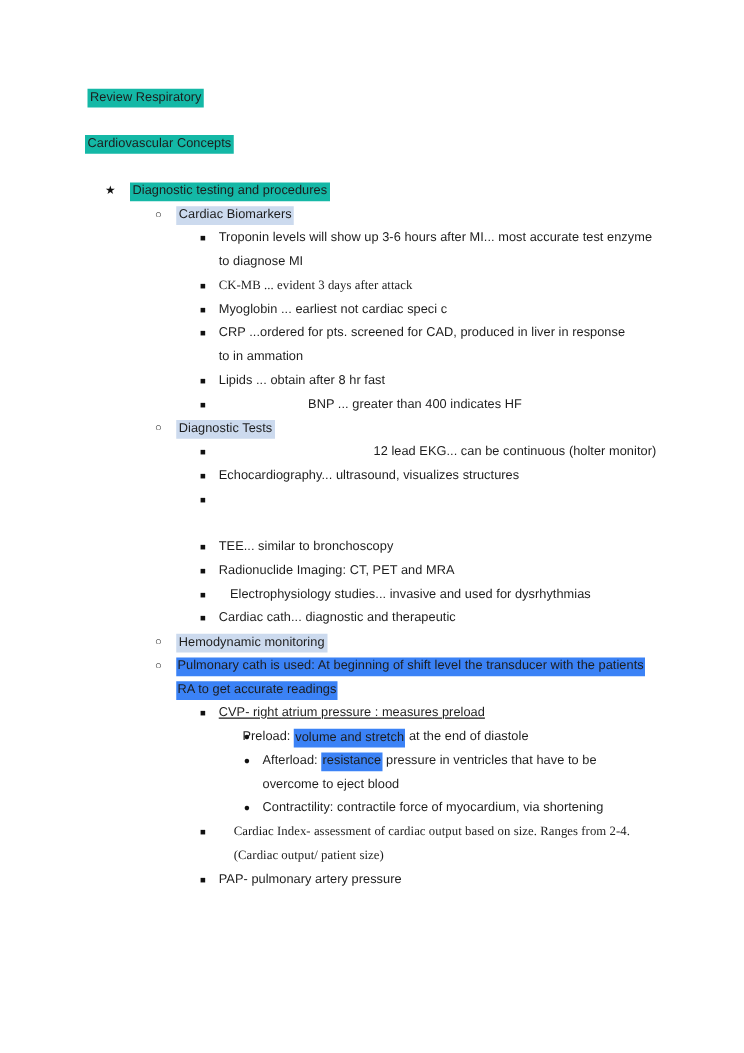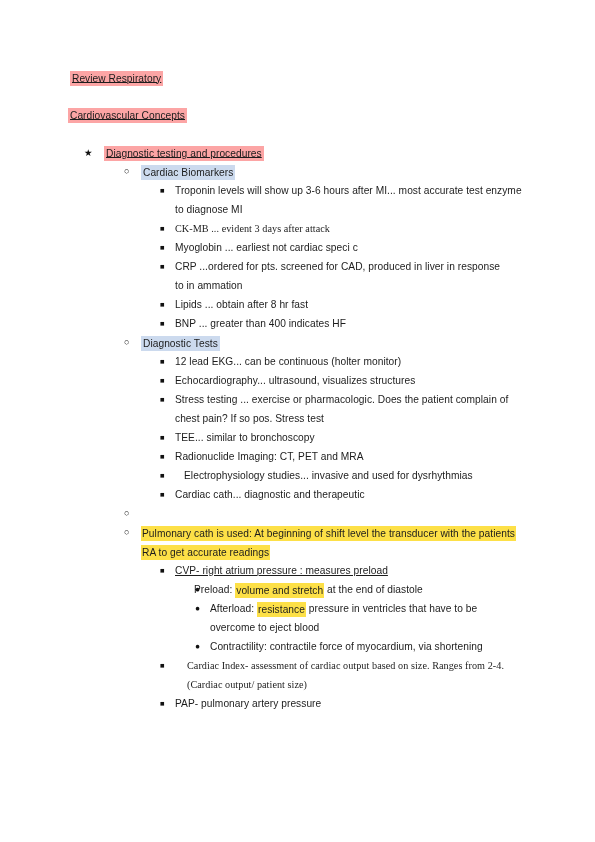--- a/index.html
+++ b/index.html
@@ -42,23 +42,23 @@
     font-size: 10.2px;
     color: #111111;
     user-select: none;
   }
   .marker.star   { font-size: 9.5px; }
   .marker.circle { font-size: 9.0px; }
   .marker.square { font-size: 7.6px; }
   .marker.disc   { font-size: 8.4px; }
 
   
-  .hl-green { background: #fca5a5; box-decoration-break: clone; -webkit-box-decoration-break: clone; padding: 1.5px 2px 2.5px 2px; text-decoration: underline; }
+  .hl-green { background: #14b8a6; box-decoration-break: clone; -webkit-box-decoration-break: clone; padding: 1.5px 2px 2.5px 2px; }
   .hl-blue  { background: #ccdaee; box-decoration-break: clone; -webkit-box-decoration-break: clone; padding: 1.5px 2px 2.5px 2px; }
-  .hl-pink  { background: #fde047; box-decoration-break: clone; -webkit-box-decoration-break: clone; padding: 1.5px 1px 2.5px 1px; }
+  .hl-pink  { background: #3b82f6; box-decoration-break: clone; -webkit-box-decoration-break: clone; padding: 1.5px 1px 2.5px 1px; }
 
   .plain { background: transparent; }
 
   
   .wrap { display: block; }
 </style>
 </head>
 <body>
 
 <div class="page">
@@ -100,43 +100,40 @@
   <div class="row wrap" style="left:175px; top:257px; width:335px;">
     <span class="plain">CRP ...ordered for pts. screened for CAD, produced in liver in response to in  ammation</span>
   </div>
 
   <span class="marker square" style="left:160px; top:295px;">■</span>
   <div class="row wrap" style="left:175px; top:295px; width:350px;">
     <span class="plain">Lipids ... obtain after 8 hr fast</span>
   </div>
 
   <span class="marker square" style="left:160px; top:314px;">■</span>
-  <div class="row wrap" style="left:175px; top:314px; width:350px;">
+  <div class="row wrap" style="left:157px; top:314px; width:350px;text-align:center;">
     <span class="plain">BNP ... greater than 400 indicates HF</span>
   </div>
 
   <span class="marker circle" style="left:124px; top:333px;">○</span>
   <div class="row" style="left:141px; top:333px; width:300px;">
     <span class="hl-blue">Diagnostic Tests</span>
   </div>
 
   <span class="marker square" style="left:160px; top:352px;">■</span>
-  <div class="row wrap" style="left:175px; top:352px; width:350px;">
+  <div class="row wrap" style="left:175px; top:352px; width:350px;text-align:right;">
     <span class="plain">12 lead EKG... can be continuous (holter monitor)</span>
   </div>
 
   <span class="marker square" style="left:160px; top:371px;">■</span>
   <div class="row wrap" style="left:175px; top:371px; width:350px;">
     <span class="plain">Echocardiography... ultrasound, visualizes structures</span>
   </div>
 
   <span class="marker square" style="left:160px; top:390px;">■</span>
-  <div class="row wrap" style="left:175px; top:390px; width:335px;">
-    <span class="plain">Stress testing ... exercise or pharmacologic. Does the patient complain of chest pain? If so pos. Stress test</span>
-  </div>
 
   <span class="marker square" style="left:160px; top:428px;">■</span>
   <div class="row wrap" style="left:175px; top:428px; width:350px;">
     <span class="plain">TEE... similar to bronchoscopy</span>
   </div>
 
   <span class="marker square" style="left:160px; top:447px;">■</span>
   <div class="row wrap" style="left:175px; top:447px; width:350px;">
     <span class="plain">Radionuclide Imaging: CT, PET and MRA</span>
   </div>
@@ -145,20 +142,23 @@
   <div class="row wrap" style="left:184px; top:466px; width:355px;">
     <span class="plain">Electrophysiology studies... invasive and used for dysrhythmias</span>
   </div>
 
   <span class="marker square" style="left:160px; top:485px;">■</span>
   <div class="row wrap" style="left:175px; top:485px; width:350px;">
     <span class="plain">Cardiac cath... diagnostic and therapeutic</span>
   </div>
 
   <span class="marker circle" style="left:124px; top:504px;">○</span>
+  <div class="row" style="left:141px; top:504px; width:300px;">
+    <span class="hl-blue">Hemodynamic monitoring</span>
+  </div>
 
   <span class="marker circle" style="left:124px; top:523px;">○</span>
   <div class="row wrap" style="left:141px; top:523px; width:390px;">
     <span class="hl-pink">Pulmonary cath is used: At beginning of shift level the transducer with the patients RA to get accurate readings</span>
   </div>
 
   <span class="marker square" style="left:160px; top:561px;">■</span>
   <div class="row wrap" style="left:175px; top:561px; width:350px;text-decoration:underline;">
     <span class="plain">CVP- right atrium pressure : measures preload</span>
   </div>

